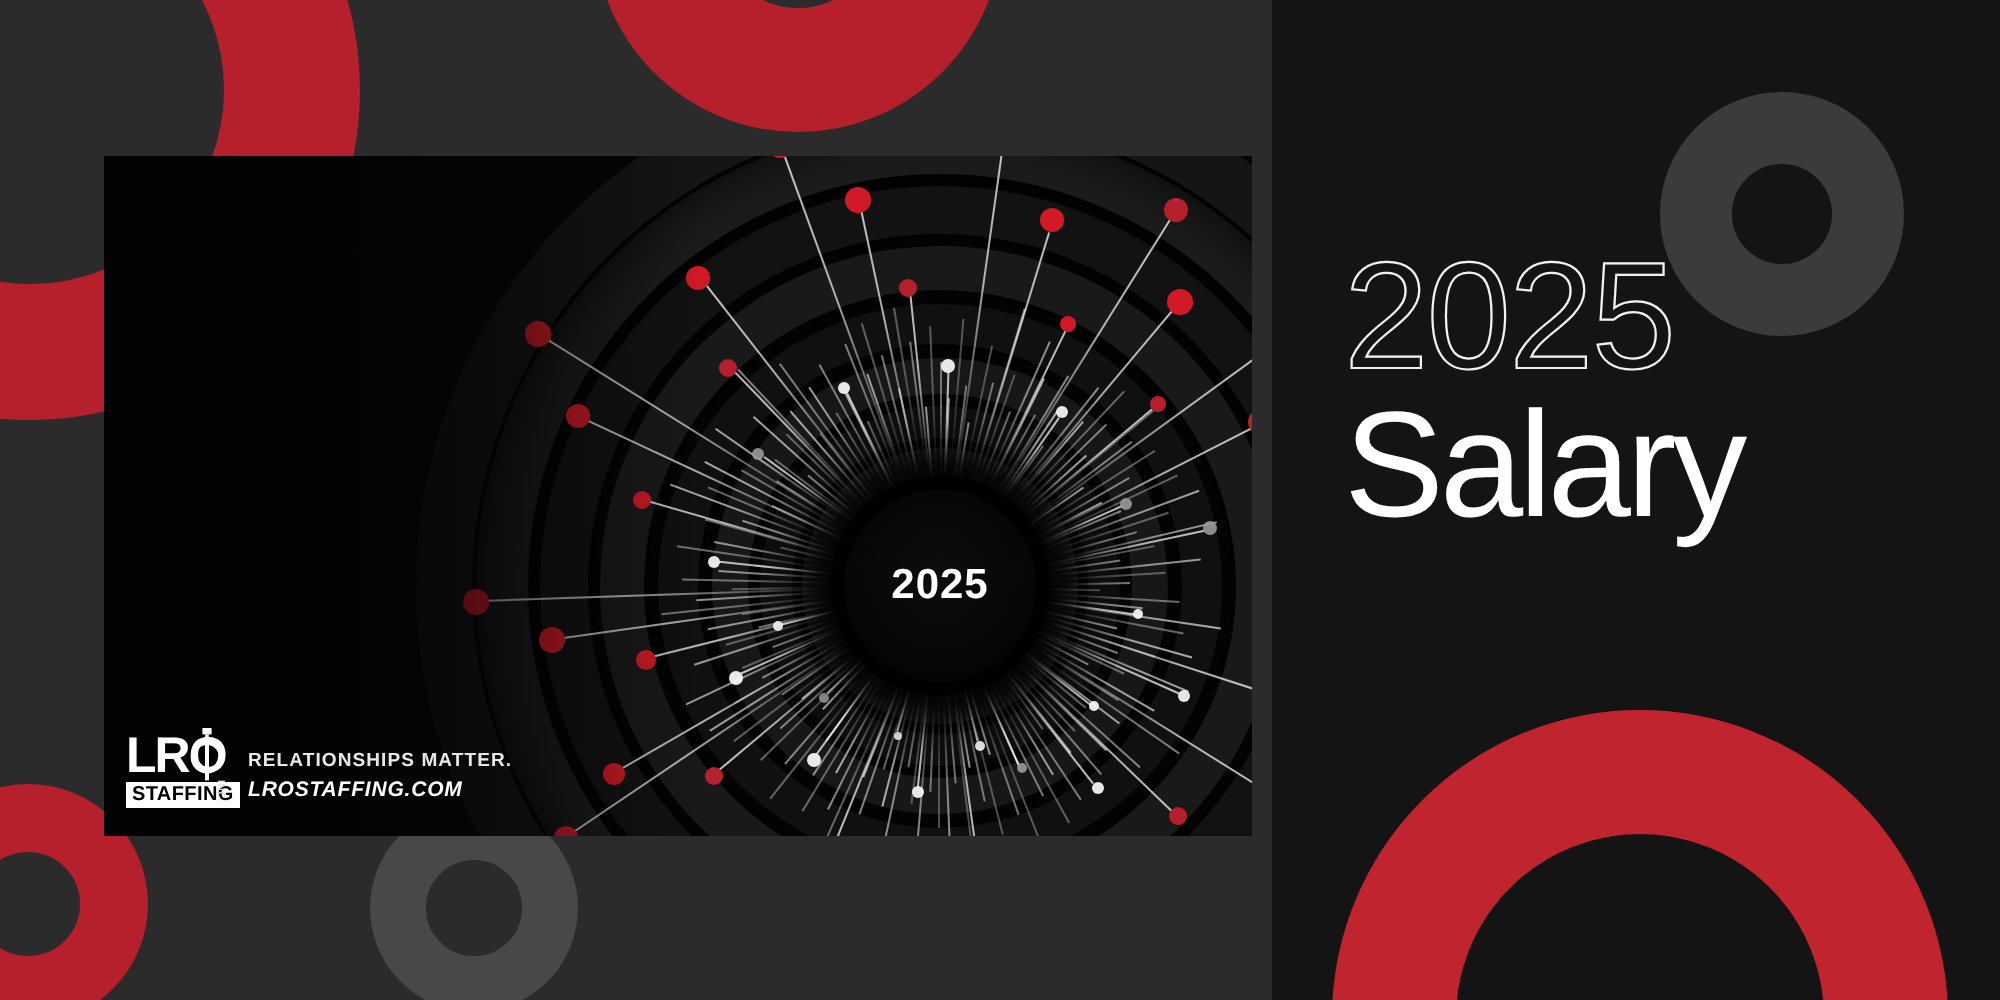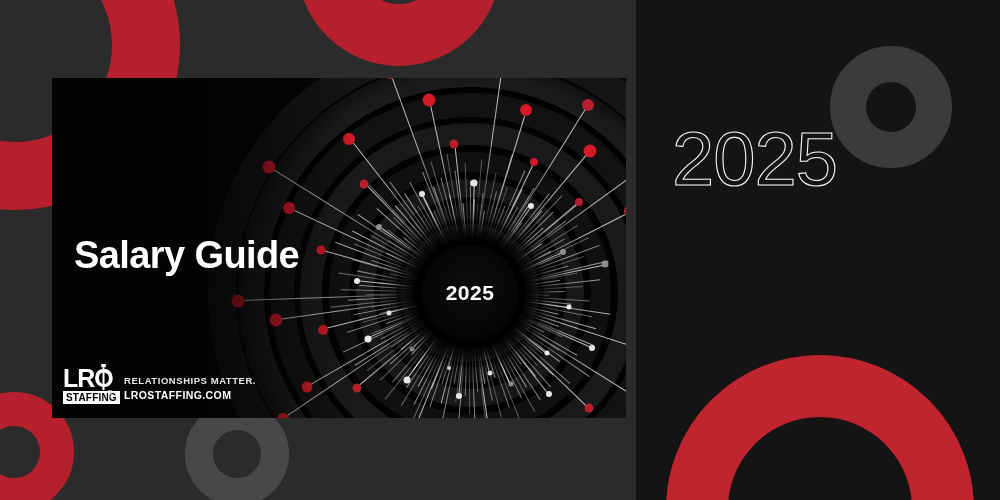--- a/index.html
+++ b/index.html
@@ -149,21 +149,21 @@
     position:absolute; left:47px; top:26px;
     color:#ddd; font-size:5px; font-weight:bold;
     line-height:6px; writing-mode:vertical-rl;
     letter-spacing:0.3px;
   }
   .tagline { line-height:1.45; padding-top:2px; }
   .tagline div {
     color:#e8e8e8; font-size:9.5px; font-weight:bold; letter-spacing:0.55px;
     white-space:nowrap;
   }
-  .tagline .l2 { color:#fff; font-size:10.5px; letter-spacing:0.4px; }
+  .tagline .l2 { color:#fff; font-size:10.5px; letter-spacing:0.4px;font-style:italic; }
 
   
   #headline {
     position:absolute; left:672px; top:124px;
     width:320px;
   }
   .hl-year {
     font-size:76px; font-weight:normal; line-height:0.93;
     color:transparent;
     -webkit-text-stroke:1.1px #f2f2f2;
@@ -440,21 +440,20 @@
         <div class="dot" style="width: 5px; height: 5px; left: -81.5048px; top: 20.3214px; background: rgb(255, 255, 255); opacity: 0.9;"></div>
       </div>
 
     <div id="centerDisc">
       <span>2025</span>
     </div>
 
     <div class="card-vignette"></div>
 
 
-    <div class="card-title">Salary Guide</div>
 
     <div class="logo-wrap">
       <div class="logo-mark">
         <div class="logo-lro">LRO</div>
         <div class="logo-bulb">
           <svg width="17" height="28" viewBox="0 0 17 28" aria-hidden="true">
             <rect x="6.2" y="0" width="4.6" height="3.2" fill="#ffffff"></rect>
             <rect x="7.6" y="3.2" width="1.8" height="4.4" fill="#ffffff"></rect>
             <circle cx="8.5" cy="14.6" r="7.1" fill="none" stroke="#ffffff" stroke-width="2.1"></circle>
             <rect x="7.5" y="6.6" width="2.0" height="19.6" fill="#ffffff"></rect>
@@ -465,15 +464,16 @@
       </div>
       <div class="tagline">
         <div class="l1">RELATIONSHIPS MATTER.</div>
         <div class="l2">LROSTAFFING.COM</div>
       </div>
     </div>
   </div>
 
   <div id="headline">
     <div class="hl-year">2025</div>
+    <div class="hl-line">Salary</div>
   </div>
 
 </div>
 
 </body></html>

